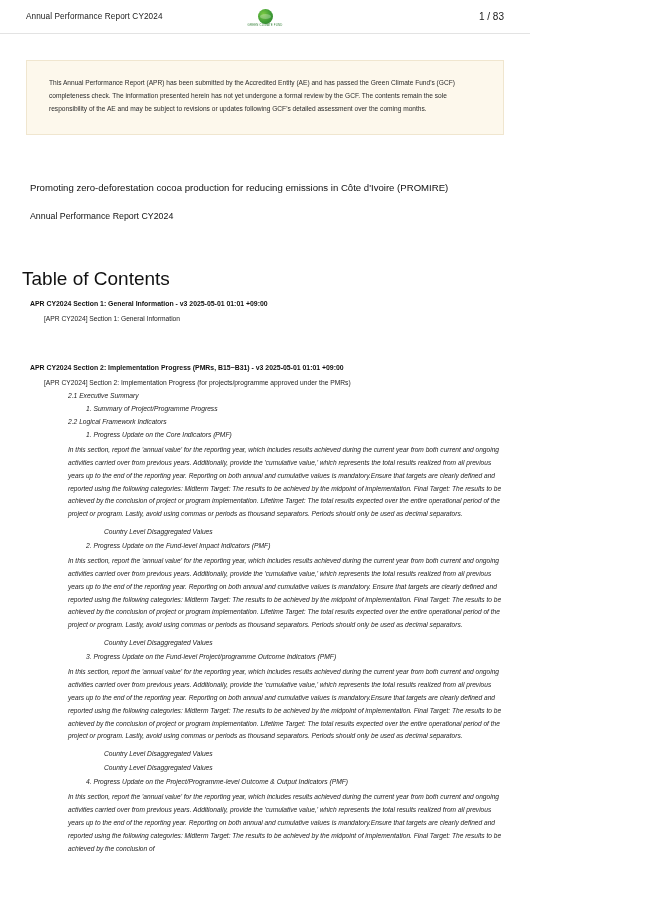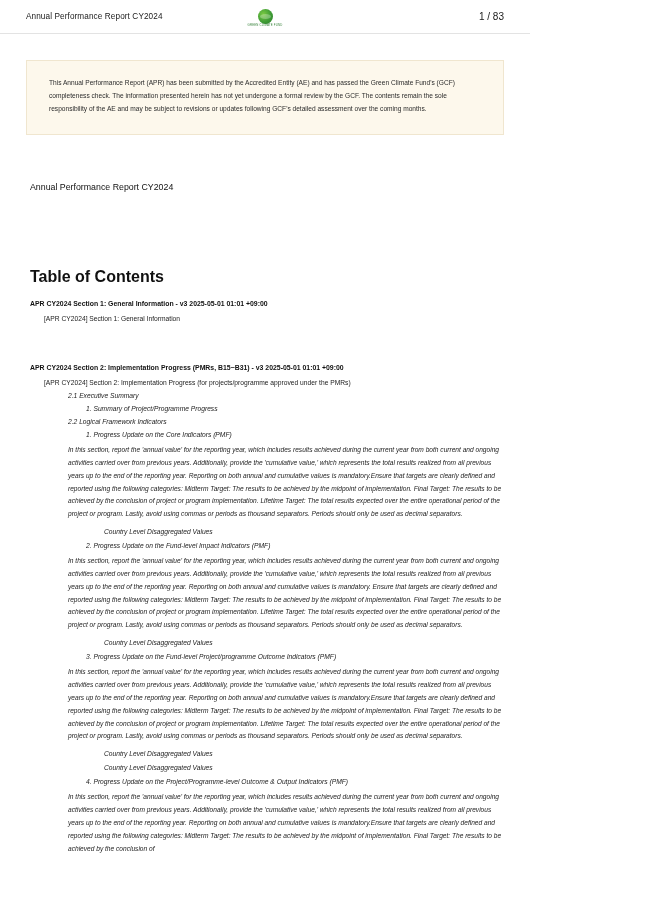--- a/index.html
+++ b/index.html
@@ -125,23 +125,23 @@
   }
   .doc-sub {
     font-size: 8.8px;
     color: #111;
   }
 
   
   .toc-heading {
     position: absolute;
     top: 268px;
-    left: 30px;
-    font-size: 16px;
-    font-weight: bold;
+    left: 22px;
+    font-size: 19px;
+    font-weight: normal;
     color: #111;
   }
   .toc {
     position: absolute;
     top: 294px;
     left: 30px;
     right: 26px;
   }
   .sec-head {
     font-size: 6.9px;
@@ -206,20 +206,21 @@
       <div class="logo-text">GREEN CLIMATE FUND</div>
     </div>
     <div class="header-page">1 / 83</div>
   </div>
 
   <div class="disclaimer">
     <p>This Annual Performance Report (APR) has been submitted by the Accredited Entity (AE) and has passed the Green Climate Fund's (GCF) completeness check. The information presented herein has not yet undergone a formal review by the GCF. The contents remain the sole responsibility of the AE and may be subject to revisions or updates following GCF's detailed assessment over the coming months.</p>
   </div>
 
   <div class="title-block">
+    <div class="doc-name">Promoting zero-deforestation cocoa production for reducing emissions in Côte d'Ivoire (PROMIRE)</div>
     <div class="doc-sub">Annual Performance Report CY2024</div>
   </div>
 
   <div class="toc-heading">Table of Contents</div>
 
   <div class="toc">
 
     <div class="sec-head">APR CY2024 Section 1: General Information - v3 2025-05-01 01:01 +09:00</div>
     <div class="lvl1">[APR CY2024] Section 1: General Information</div>
 

